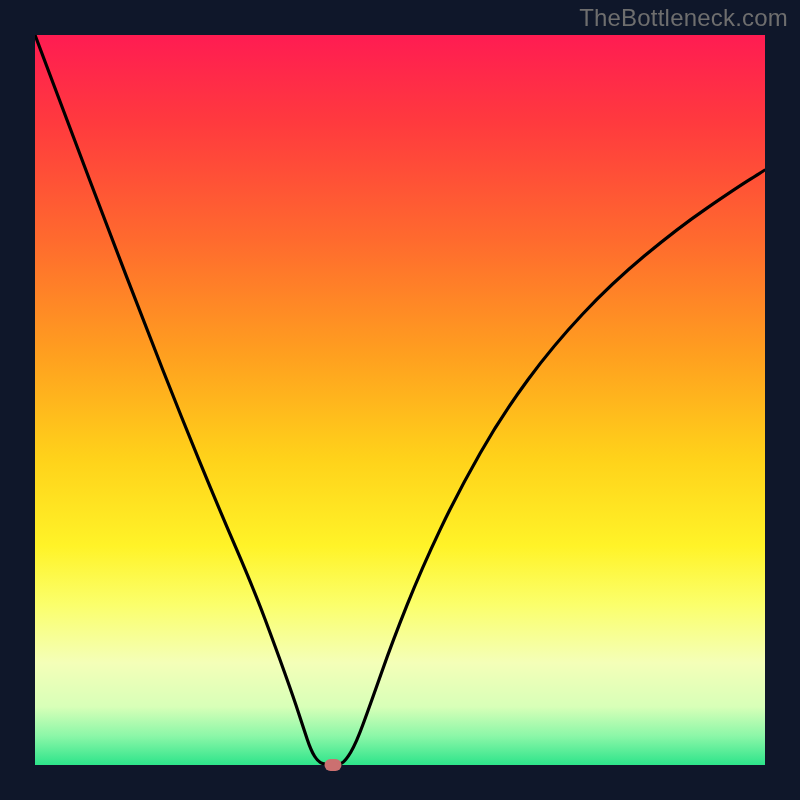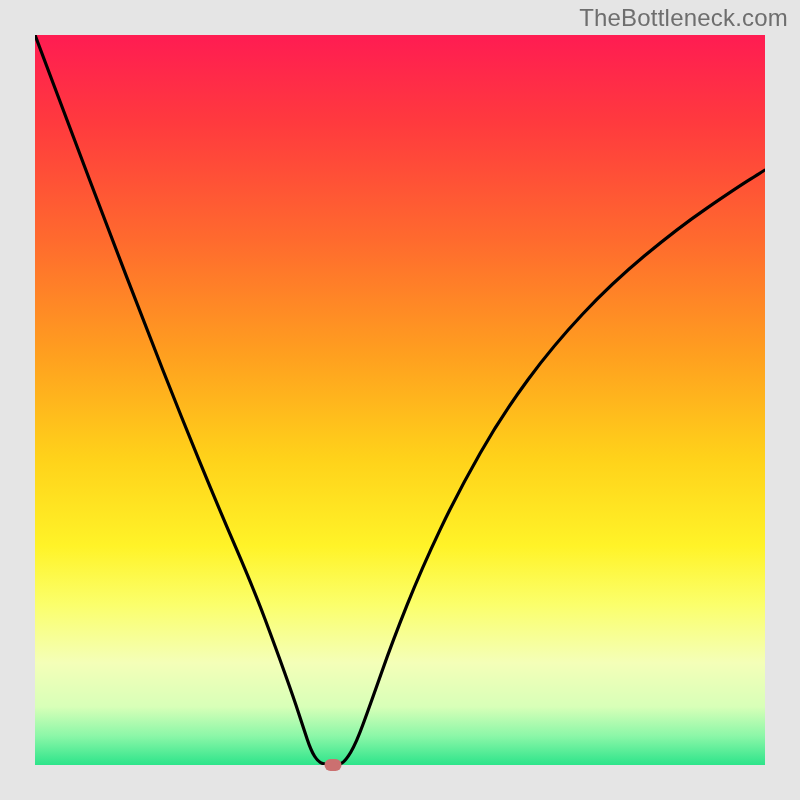--- a/index.html
+++ b/index.html
@@ -7,21 +7,21 @@
     padding: 0;
     width: 800px;
     height: 800px;
     background: #000;
     overflow: hidden;
     font-family: Arial, Helvetica, sans-serif;
   }
   .frame {
     position: absolute;
     inset: 0;
-    background: #e5e5e5;
+    background: #0f172a;
   }
   .plot-wrap {
     position: absolute;
     left: 35px;
     top: 35px;
     width: 730px;
     height: 730px;
   }
   .gradient-bg {
     position: absolute;

